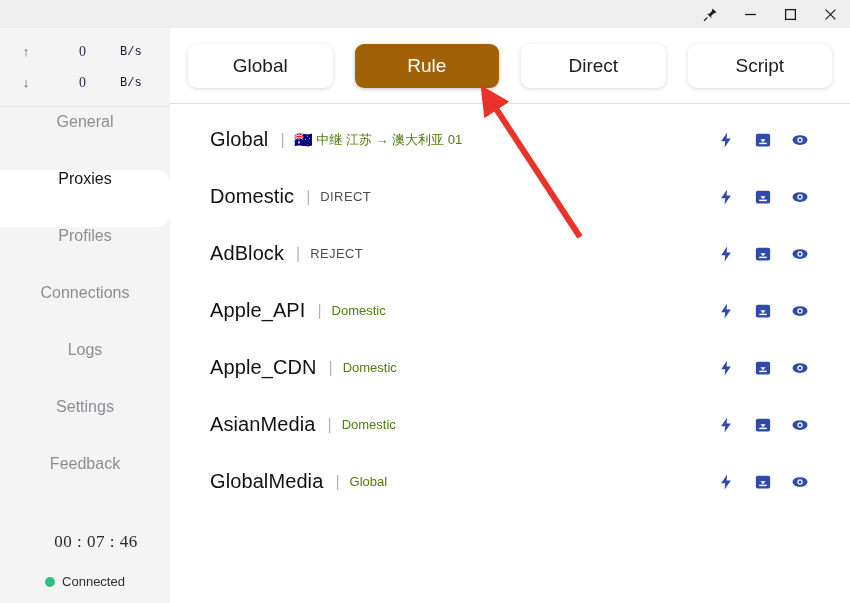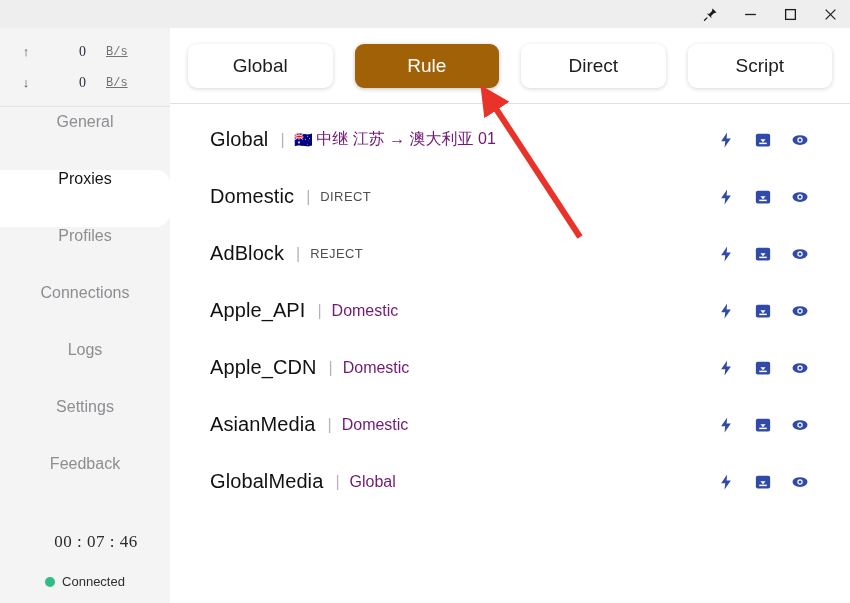--- a/index.html
+++ b/index.html
@@ -43,21 +43,21 @@
     border-bottom:1px solid #e4e4e4;
   }
   .speed-row {
     display:flex; align-items:center;
     height:31px;
     font-size:13px;
     color:#3a3a5c;
   }
   .speed-arrow { width:52px; text-align:center; font-size:13px; color:#4a4a6a; }
   .speed-val   { width:34px; text-align:right; font-size:14px; color:#2c2c44; font-family:"Liberation Serif", serif;}
-  .speed-unit  { padding-left:20px; font-size:12px; color:#737373; font-family:"Liberation Mono", monospace;text-decoration:underline;}
+  .speed-unit  { padding-left:34px; font-size:12px; color:#0f172a; font-family:"Liberation Mono", monospace;}
 
   .nav { padding-top:6px; }
   .nav-item {
     height:57px;
     display:flex; align-items:flex-start; justify-content:center;
     font-size:16px;
     color:#8d8d92;
     background:transparent;
     cursor:default;
   }
@@ -131,22 +131,22 @@
     font-size:20px;
     color:#121212;
     letter-spacing:0.1px;
   }
   .row-pipe {
     color:#b4b4b4;
     font-size:16px;
     padding:0 10px 0 12px;
   }
   .row-value {
-    font-size:16px;
-    color:#701a75;
+    font-size:13px;
+    color:#4d7c0f;
   }
   .row-value.small-caps { font-size:13px; color:#4f4f4f; letter-spacing:0.4px; }
   .flag { font-size:15px; padding-right:3px; }
   .row-spacer { flex:1 1 auto; }
   .row-icons {
     display:flex; align-items:center; gap:19px;
     padding-right:41px;
   }
   .icn { width:18px; height:18px; display:block; color:#2f4aa8; }
   .icn svg { display:block; }

